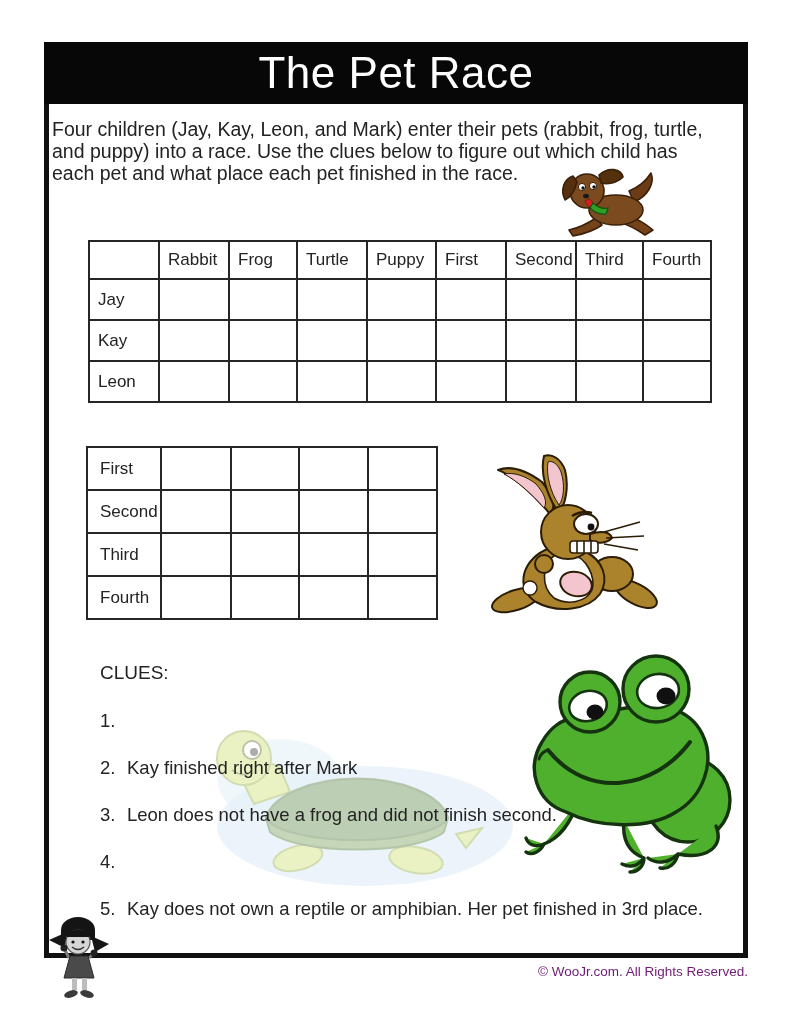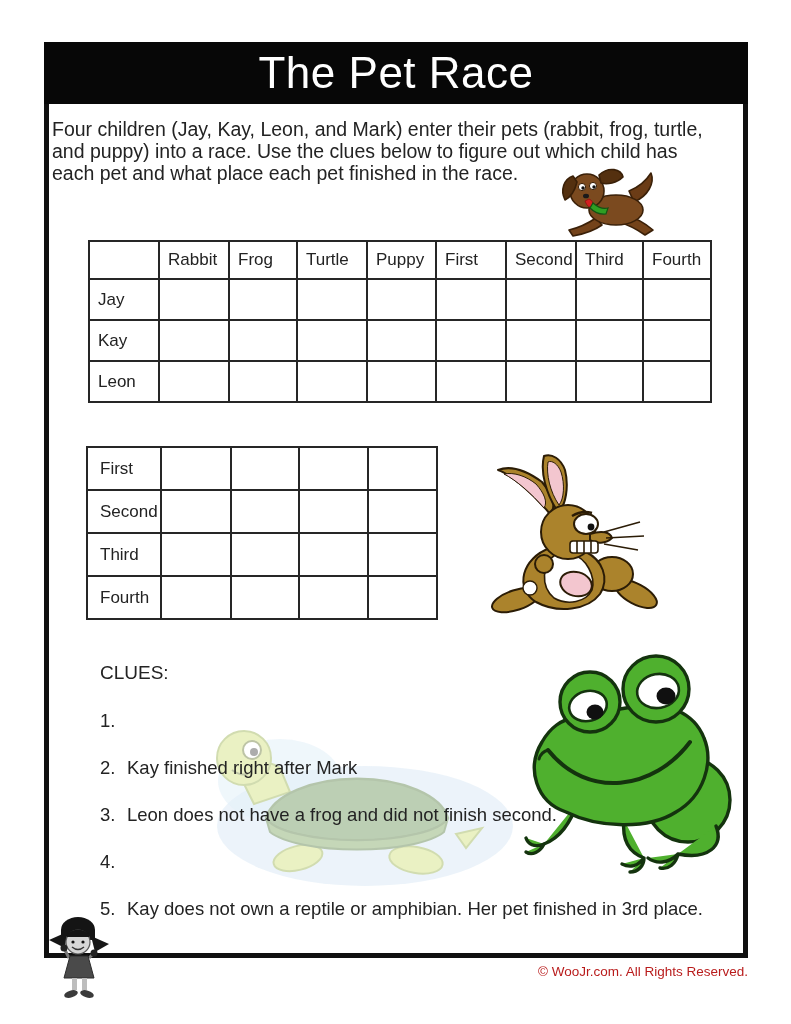--- a/index.html
+++ b/index.html
@@ -32,21 +32,21 @@
   .main-table td{height:39px;}
   .main-table tr.hdr td{height:36px;}
   .place-table{left:86px;top:446px;}
   .place-table td{height:41px;padding-left:12px;}
   .clues{position:absolute;left:100px;top:644px;width:625px;z-index:4;}
   .clues .heading{font-size:19px;margin:18px 0 26px 0;}
   .clue{display:flex;font-size:18.5px;line-height:22px;margin:0 0 25px 0;white-space:nowrap;}
   .clue .num{width:27px;flex:0 0 27px;}
   .footer{
     position:absolute;left:44px;top:964px;width:704px;text-align:right;
-    font-size:13.5px;color:#b91c1c;z-index:2;
+    font-size:13.5px;color:#701a75;z-index:2;
   }
 </style>
 </head>
 <body>
 
 <div class="sheet">
   <div class="titlebar">
     <div class="t">The Pet Race</div>
   </div>
 </div>

